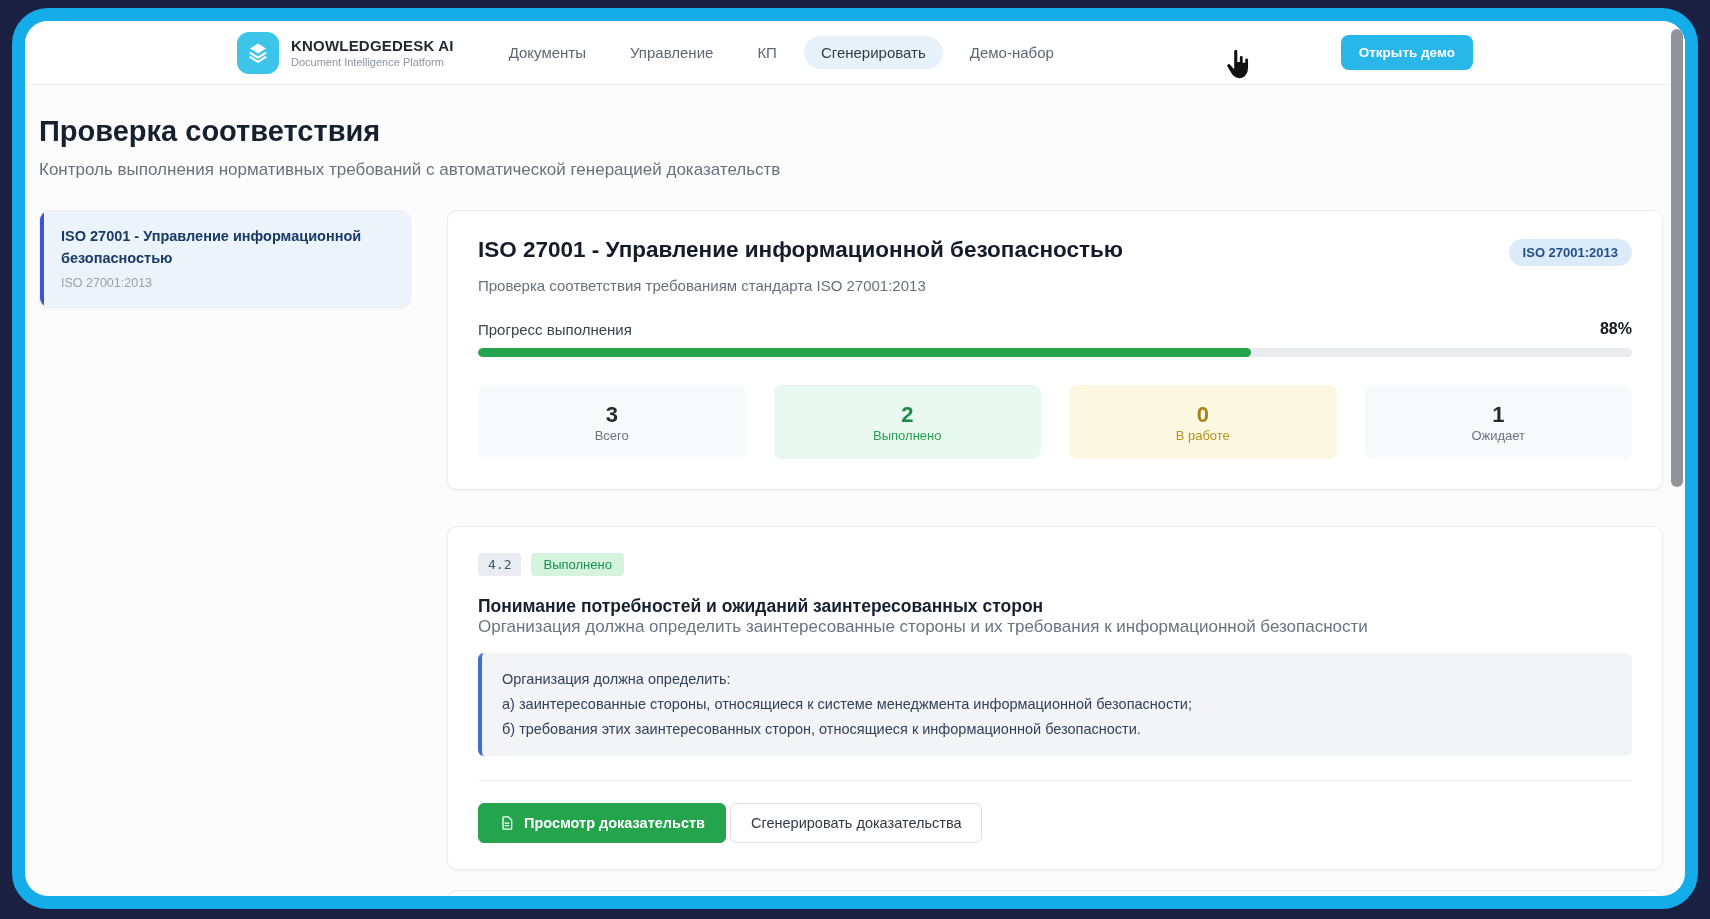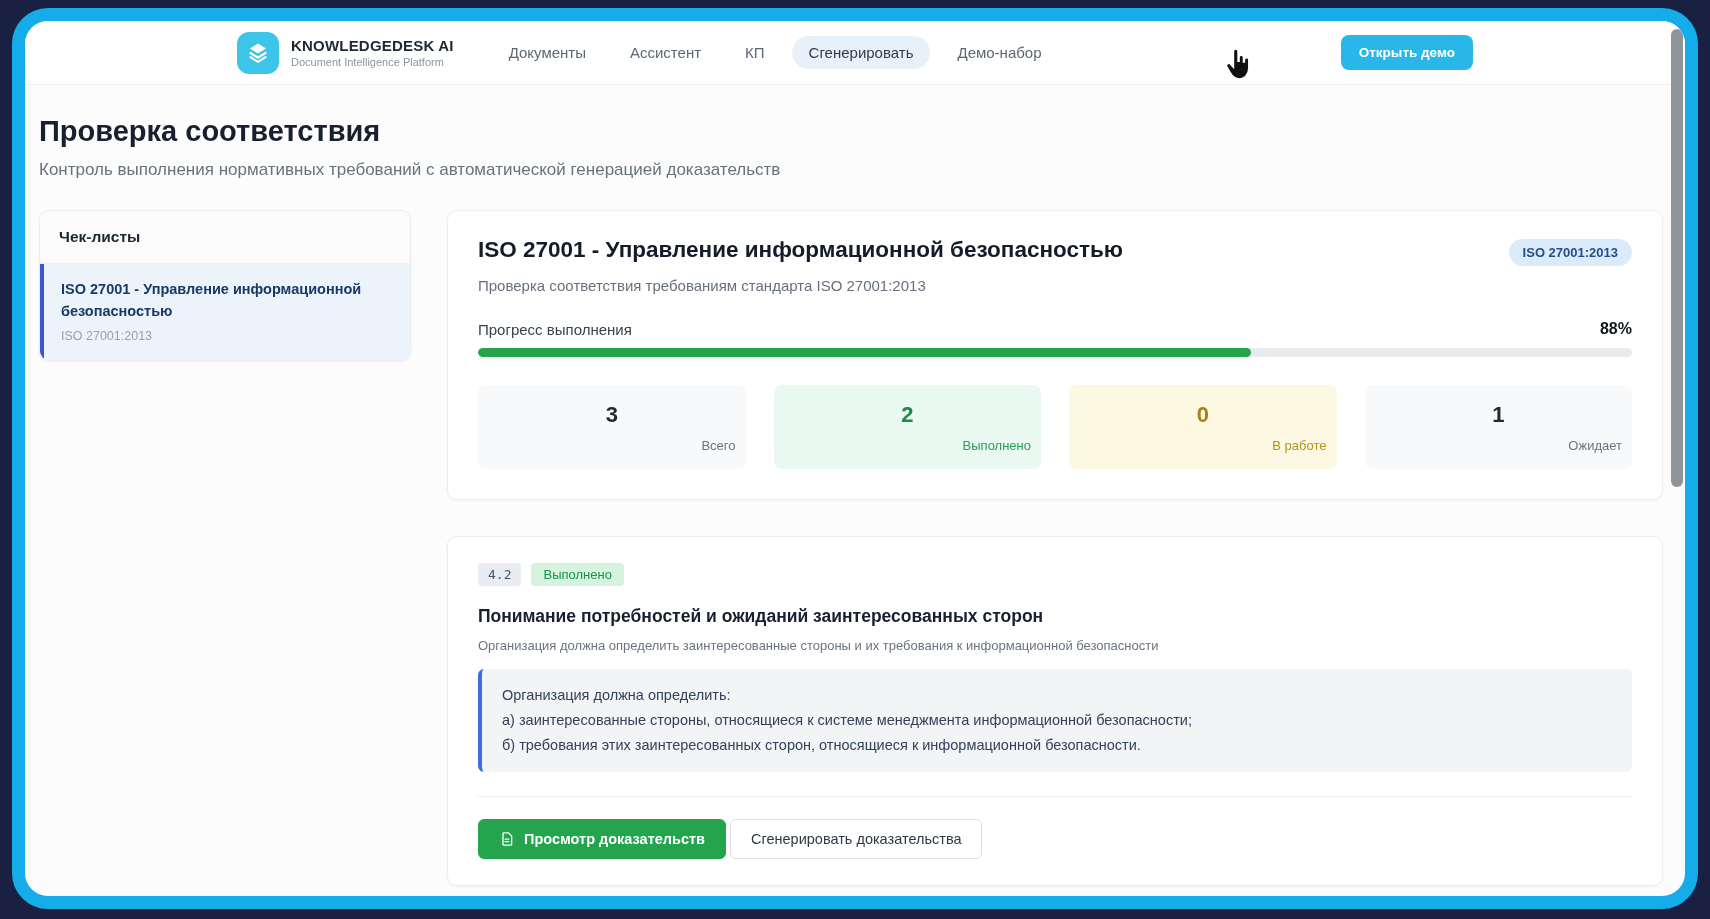--- a/index.html
+++ b/index.html
@@ -60,31 +60,31 @@
   .ov-badge { flex:none; background:#dcebfa; color:#234e8d; font-size:13px; font-weight:600; padding:6px 14px; border-radius:15px; margin-top:2px; white-space:nowrap; }
   .ov-sub { font-size:15px; color:#67717d; margin-top:11px; }
   .progress-row { margin-top:26px; display:flex; justify-content:space-between; align-items:center; }
   .progress-label { font-size:15px; color:#39434e; }
   .progress-pct { font-size:16px; font-weight:700; color:#101820; }
   .bar { margin-top:10px; height:9px; background:#e9ecef; border-radius:5px; overflow:hidden; }
   .bar-fill { height:100%; background:#25a44e; border-radius:5px; }
   .stats { margin-top:28px; display:grid; grid-template-columns:repeat(4,1fr); gap:28px; }
   .stat { border-radius:8px; padding:17px 10px 16px; text-align:center; }
   .stat .v { font-size:22px; font-weight:700; }
-  .stat .l { font-size:13px; margin-top:10px;text-align:right; }
+  .stat .l { font-size:13px; margin-top:0; }
   .stat.neutral { background:#f8f9fa; } .stat.neutral .v { color:#212a33; } .stat.neutral .l { color:#6a7480; }
   .stat.success { background:#e9f8f0; } .stat.success .v { color:#1d8a46; } .stat.success .l { color:#28a152; }
   .stat.warning { background:#fcf8e2; } .stat.warning .v { color:#a8831a; } .stat.warning .l { color:#b3941f; }
 
   .req-card { margin-top:36px; padding:26px 30px; }
   .badges { display:flex; align-items:center; gap:10px; }
   .code-badge { font-family:"DejaVu Sans Mono","Liberation Mono",monospace; font-size:13px; background:#e9edf1; color:#41566f; padding:4px 10px; border-radius:4px; }
   .status-badge { background:#d5f3df; color:#17934d; font-size:13px; font-weight:500; padding:4px 12px; border-radius:4px; }
   .req-title { margin-top:20px; font-size:17.5px; font-weight:700; color:#16202e; }
-  .req-desc { margin-top:11px; font-size:13px; color:#6a7480; }
+  .req-desc { margin-top:0; font-size:17px; color:#6a7480; }
   .quote { margin-top:16px; background:#f2f4f6; border-left:4px solid #3e6fd9; border-radius:6px; padding:14px 20px; font-size:14.5px; color:#33415a; line-height:1.72; }
   .req-footer { margin-top:24px; border-top:1px solid #eef0f2; padding-top:22px; display:flex; gap:4px; }
   .btn { display:inline-flex; align-items:center; gap:9px; font-family:inherit; font-size:14.5px; border-radius:6px; padding:11px 20px; cursor:pointer; }
   .btn-green { background:#23a44d; border:1px solid #23a44d; color:#fff; font-weight:600; }
   .btn-outline { background:#fff; border:1px solid #dbe0e5; color:#2f3a45;text-align:right; }
   .btn svg { width:16px; height:16px; flex:none; }
 
   .next-card { margin-top:20px; height:56px; }
 
   
@@ -110,41 +110,40 @@
             </svg>
           </div>
           <div>
             <div class="brand-name">KNOWLEDGEDESK AI</div>
             <div class="brand-tag">Document Intelligence Platform</div>
           </div>
         </div>
 
         <div class="nav">
           <div class="nav-item">Документы</div>
-          <div class="nav-item">Ассистент</div>
+          <div class="nav-item">Управление</div>
           <div class="nav-item">КП</div>
           <div class="nav-item active">Сгенерировать</div>
           <div class="nav-item">Демо-набор</div>
         </div>
 
         <div class="spacer"></div>
 
 
         <button class="demo-btn">Открыть демо</button>
       </div>
     </div>
 
     <div class="content">
       <div class="page-title">Проверка соответствия</div>
       <div class="page-sub">Контроль выполнения нормативных требований с автоматической генерацией доказательств</div>
 
       <div class="columns">
 
         <div class="sidebar card">
-          <div class="sidebar-header">Чек-листы</div>
           <div class="sidebar-item selected">
             <div class="si-title">ISO 27001 - Управление информационной безопасностью</div>
             <div class="si-sub">ISO 27001:2013</div>
           </div>
         </div>
 
         <div class="main">
 
           <div class="card ov-card">
             <div class="ov-head">

